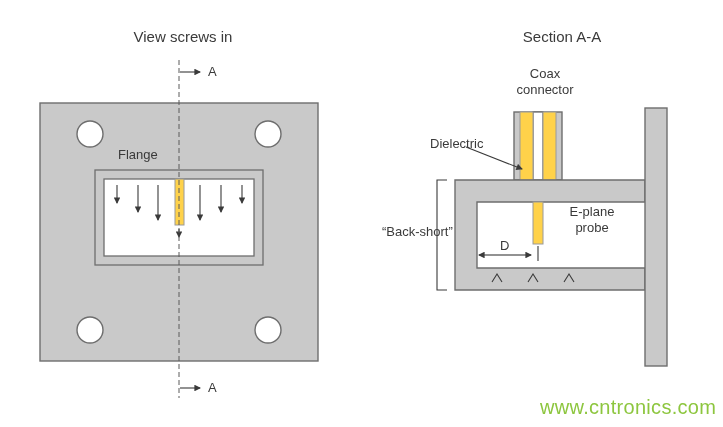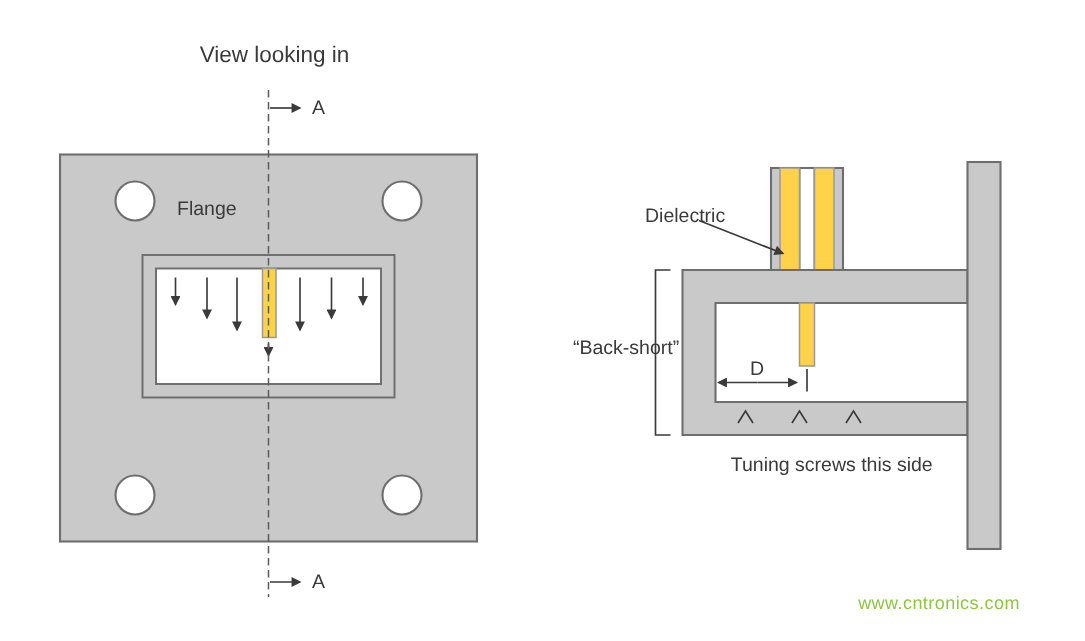--- a/index.html
+++ b/index.html
@@ -11,21 +11,21 @@
   }
   html,body{margin:0;padding:0;background:#fff;}
   .stage{
     position:relative;width:723px;height:427px;background:#ffffff;
     font-family:"Liberation Sans",sans-serif;color:var(--text);overflow:hidden;
   }
   .stage svg{position:absolute;left:0;top:0;}
   .lbl{position:absolute;font-size:13px;line-height:1.2;color:var(--text);white-space:normal;}
   .title{font-size:15px;}
   .center{text-align:center;}
-  .watermark{font-size:12px;text-align:center;color:var(--watermark-green);letter-spacing:.3px;}
+  .watermark{font-size:20px;text-align:right;color:var(--watermark-green);letter-spacing:.3px;}
   .metal{fill:var(--metal-gray);stroke:var(--outline-gray);stroke-width:1.4;}
   .hole{fill:#ffffff;stroke:var(--outline-gray);stroke-width:1.4;}
   .frame{fill:none;stroke:var(--outline-gray);stroke-width:1.3;}
   .white-fill{fill:#ffffff;stroke:var(--outline-gray);stroke-width:1.3;}
   .yellow{fill:var(--conductor-yellow);stroke:#9a9a9a;stroke-width:1;}
   .thin{stroke:var(--text);stroke-width:1.1;fill:none;}
   .dash{stroke:#5b5b5b;stroke-width:1;stroke-dasharray:5 3;fill:none;}
 </style>
 </head>
 <body>
@@ -83,26 +83,28 @@
       <line class="thin" x1="538" y1="246" x2="538" y2="261"></line>
       <line class="thin" x1="505" y1="255" x2="479" y2="255" marker-end="url(#ah)"></line>
       <line class="thin" x1="505" y1="255" x2="531" y2="255" marker-end="url(#ah)"></line>
 
       <path class="thin" d="M492,282 L497,274 L502,282"></path>
       <path class="thin" d="M528,282 L533,274 L538,282"></path>
       <path class="thin" d="M564,282 L569,274 L574,282"></path>
     </g>
   </svg>
 
-  <div class="lbl title center" style="left:103px;top:28px;width:160px">View looking in</div>
+  <div class="lbl title center" style="left:103px;top:28px;width:160px">View screws in</div>
+  <div class="lbl title center" style="left:482px;top:28px;width:160px">Section A-A</div>
 
   <div class="lbl" style="left:208px;top:64px">A</div>
   <div class="lbl" style="left:208px;top:380px">A</div>
 
-  <div class="lbl" style="left:118px;top:131px">Flange</div>
+  <div class="lbl" style="left:118px;top:147px">Flange</div>
 
+  <div class="lbl center" style="left:505px;top:66px;width:80px">Coax connector</div>
   <div class="lbl" style="left:430px;top:136px">Dielectric</div>
   <div class="lbl" style="left:382px;top:224px">“Back-short”</div>
+  <div class="lbl center" style="left:560px;top:204px;width:64px">E-plane probe</div>
   <div class="lbl" style="left:500px;top:238px">D</div>
-  <div class="lbl center" style="left:462px;top:302px;width:185px">Tuning screws this side</div>
 
   <div class="lbl watermark" style="left:540px;top:395px;width:172px">www.cntronics.com</div>
 </div>
 
 </body></html>

